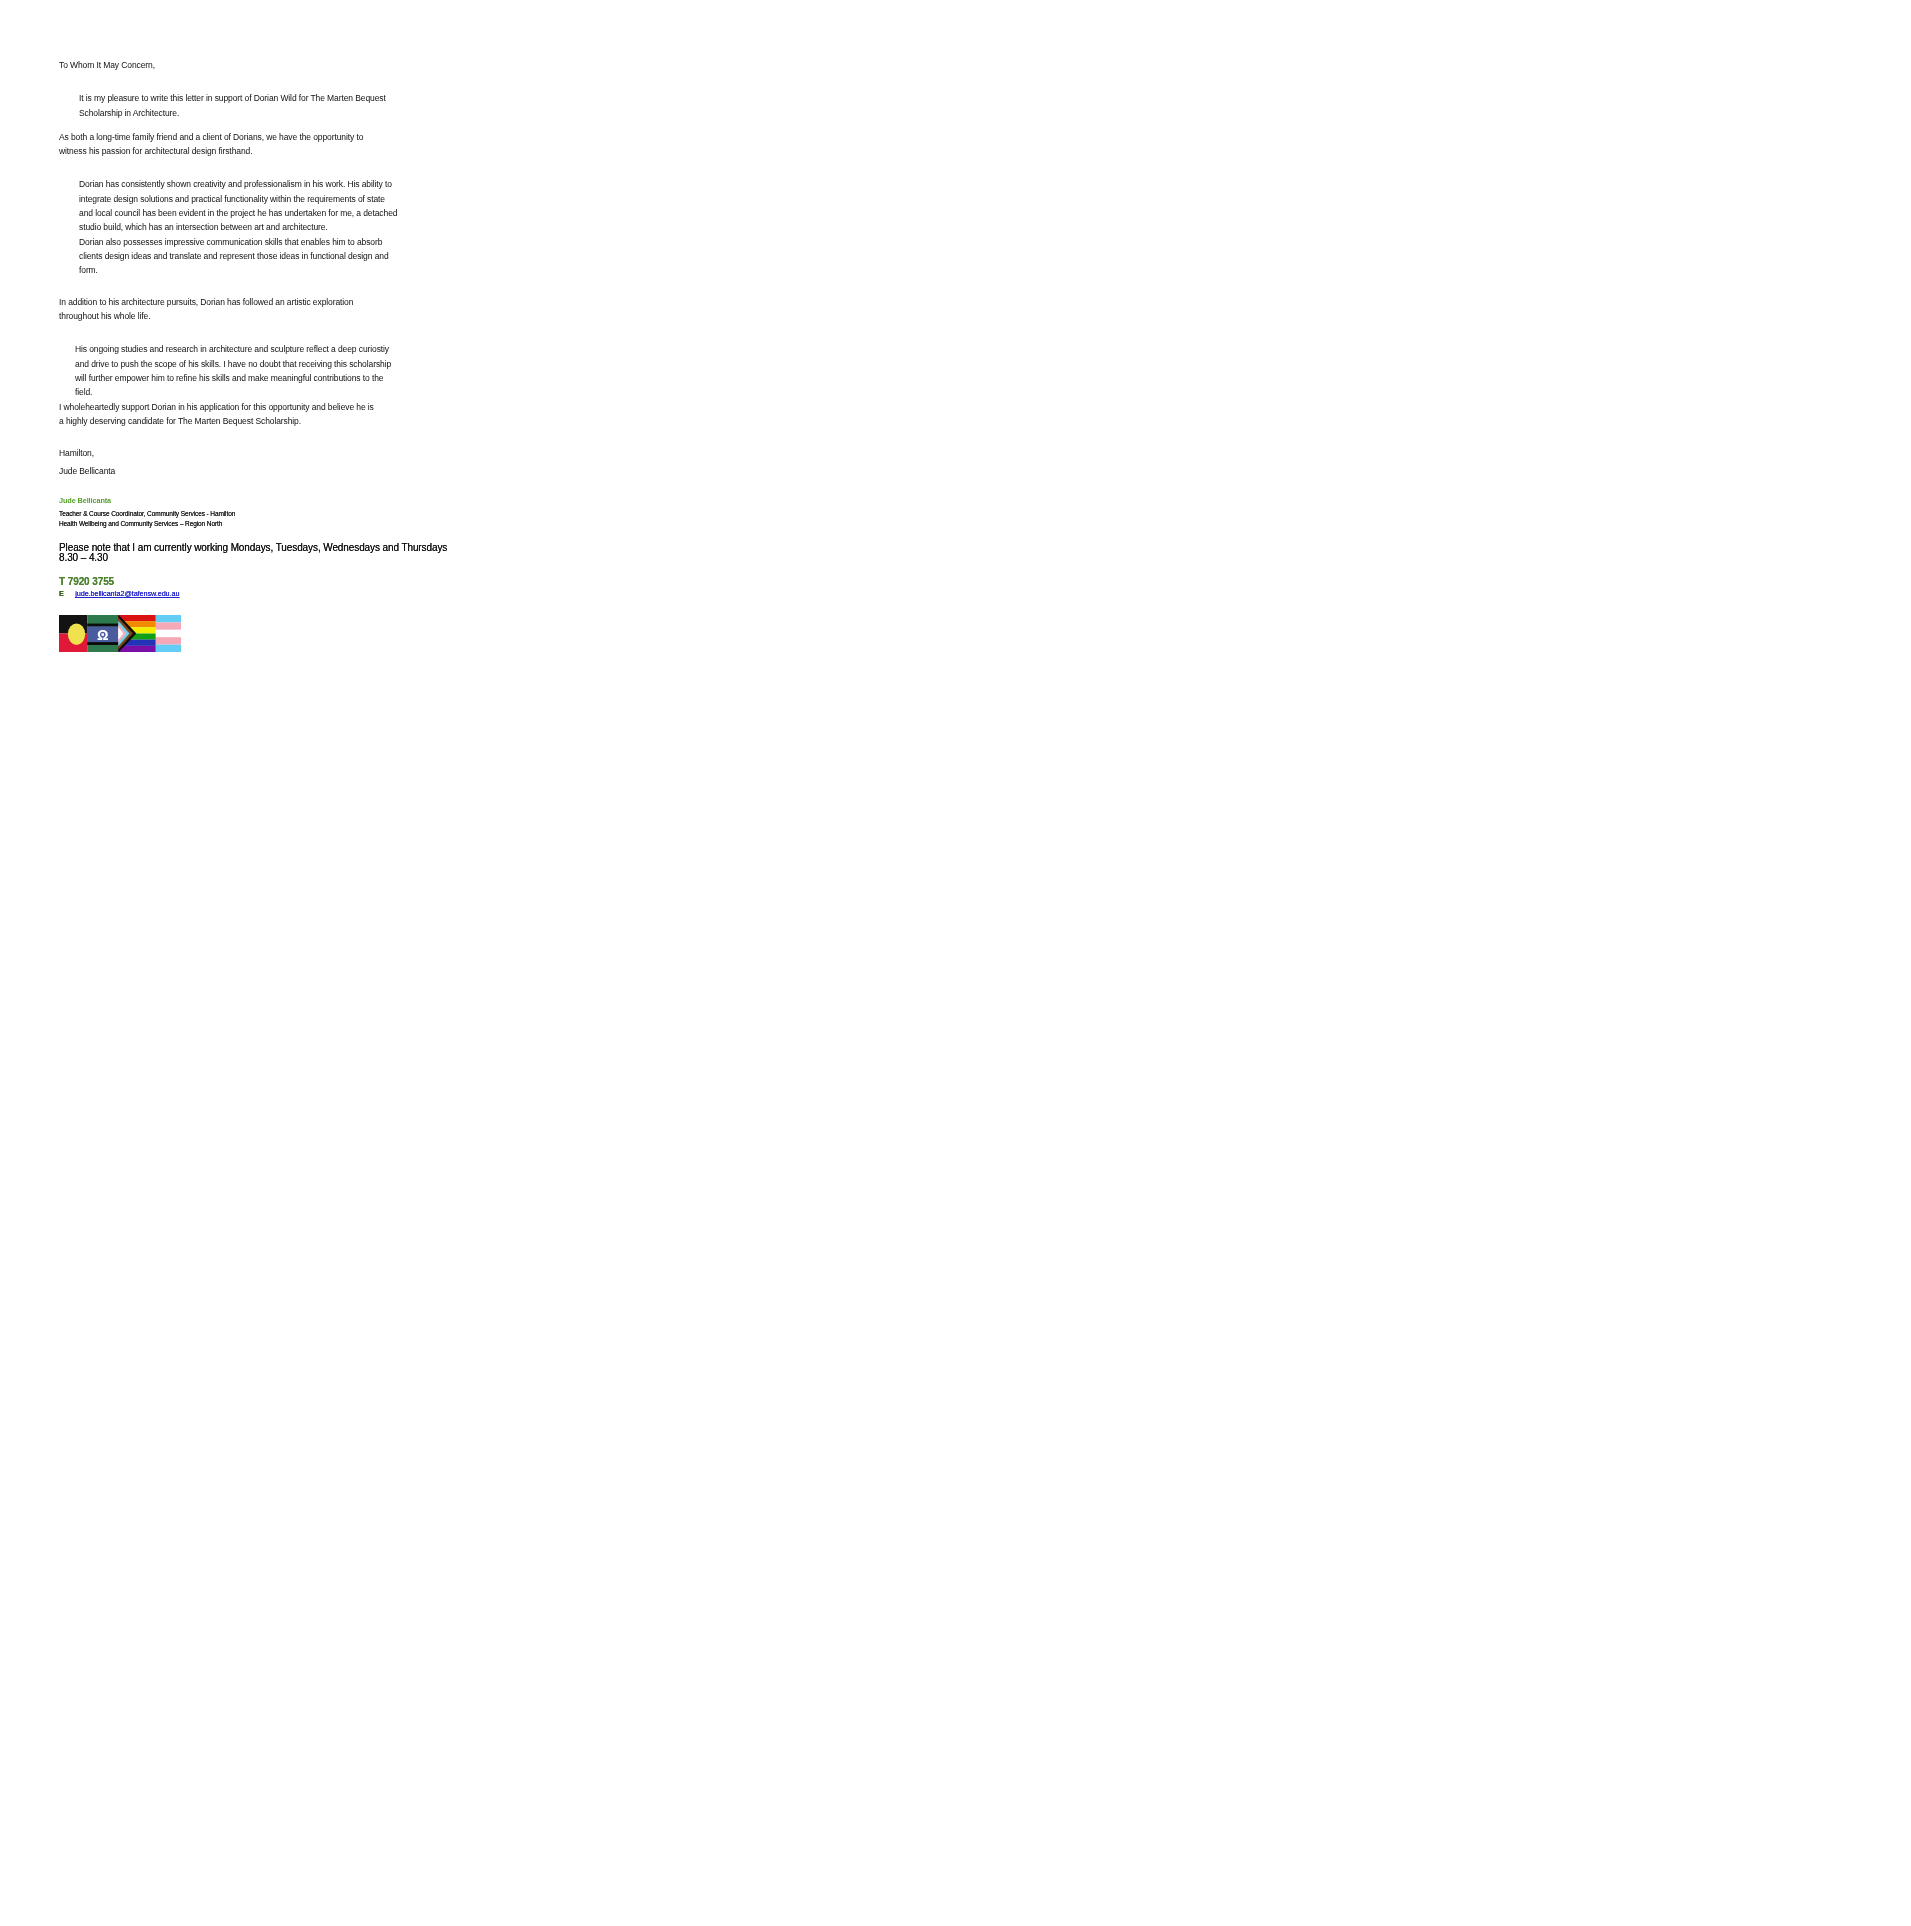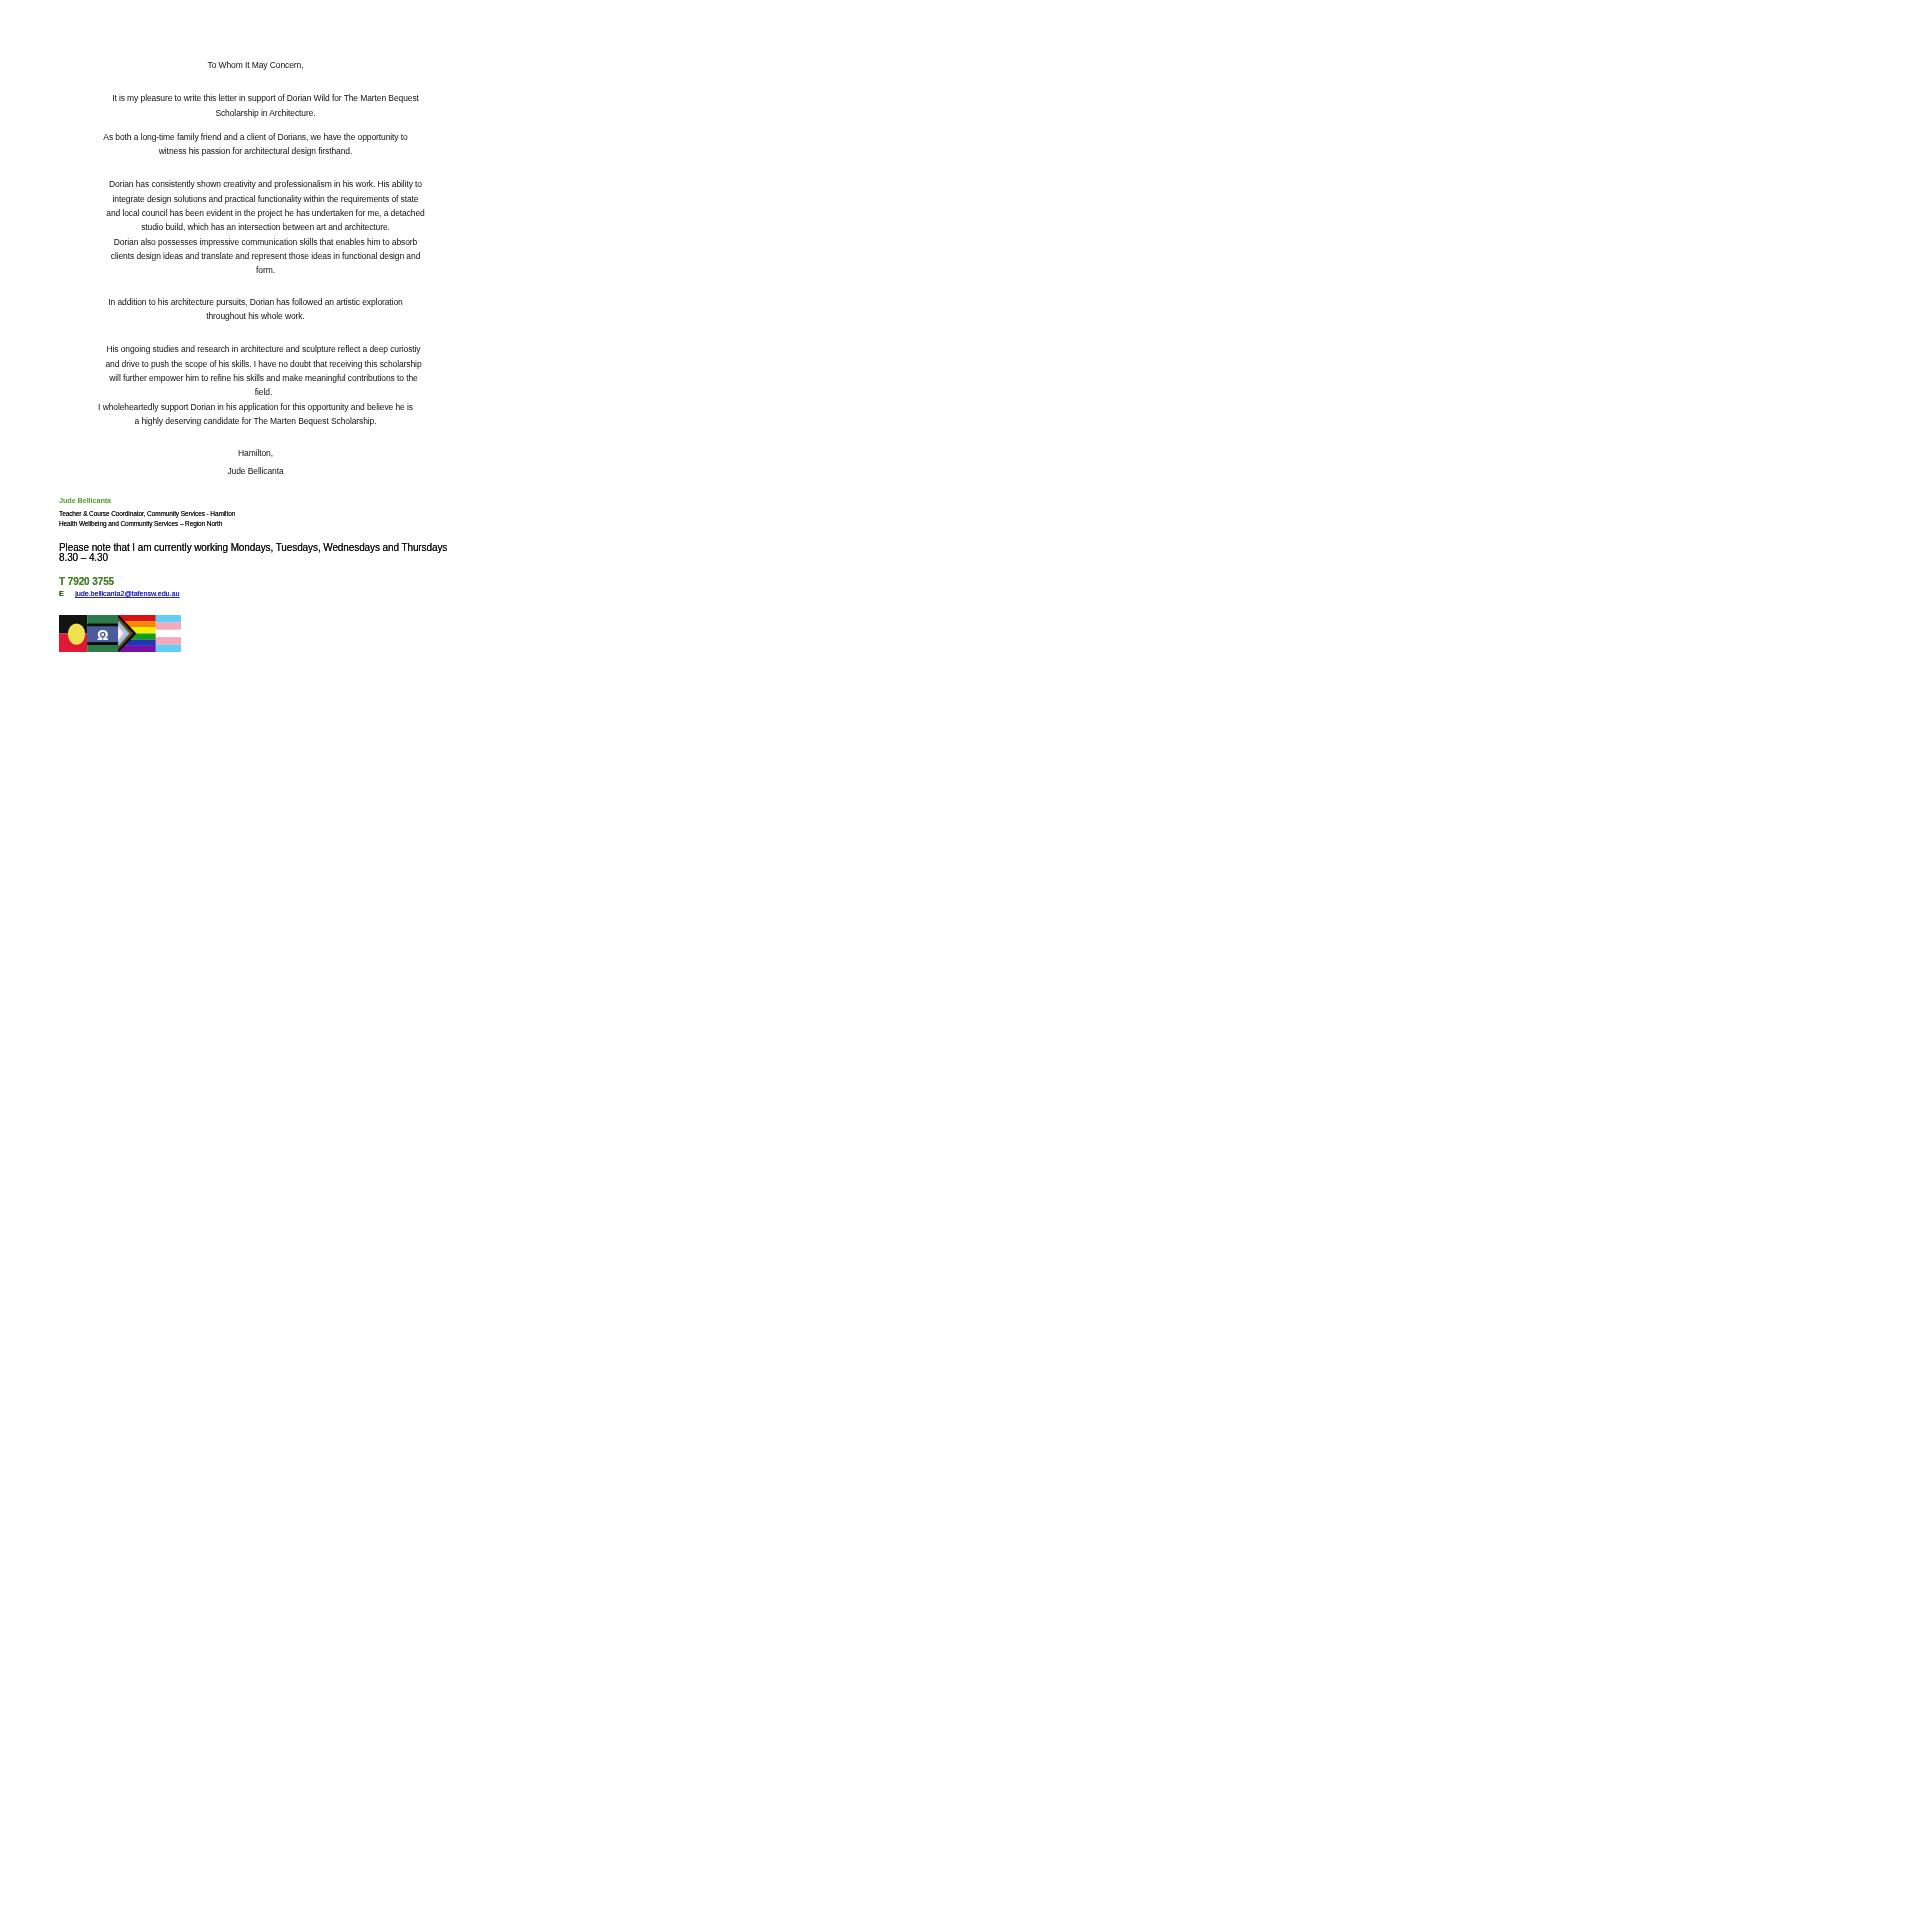--- a/index.html
+++ b/index.html
@@ -15,21 +15,20 @@
   .content {
     margin-left: 59px;
     width: 393px;
   }
   .body-text {
     font-size: 8.5px;
     line-height: 14.3px;
     letter-spacing: -0.1px;
     white-space: pre-line;
     color: #101010;
-    text-align: center;
   }
   .salutation { margin-top: 58px; }
   .para-gap-a { margin-top: 19px; margin-left: 20px; }
   .para-gap-b { margin-top: 10px; }
   .para-gap-c { margin-top: 17.3px; }
   .para-gap-d { margin-top: 19px; margin-left: 16px; }
   .para-gap-tight { margin-top: 0; }
   .closing { margin-top: 17.7px; }
   .closing-name { margin-top: 3.5px; }
   .sig-name {
@@ -105,21 +104,21 @@
 
     <div class="body-text para-gap-a">Dorian has consistently shown creativity and professionalism in his work. His ability to
 integrate design solutions and practical functionality within the requirements of state
 and local council has been evident in the project he has undertaken for me, a detached
 studio build, which has an intersection between art and architecture.
 Dorian also possesses impressive communication skills that enables him to absorb
 clients design ideas and translate and represent those ideas in functional design and
 form.</div>
 
     <div class="body-text para-gap-c">In addition to his architecture pursuits, Dorian has followed an artistic exploration
-throughout his whole work.</div>
+throughout his whole life.</div>
 
     <div class="body-text para-gap-d">His ongoing studies and research in architecture and sculpture reflect a deep curiostiy
 and drive to push the scope of his skills. I have no doubt that receiving this scholarship
 will further empower him to refine his skills and make meaningful contributions to the
 field.</div>
 
     <div class="body-text para-gap-tight">I wholeheartedly support Dorian in his application for this opportunity and believe he is
 a highly deserving candidate for The Marten Bequest Scholarship.</div>
 
     <div class="body-text closing">Hamilton,</div>

